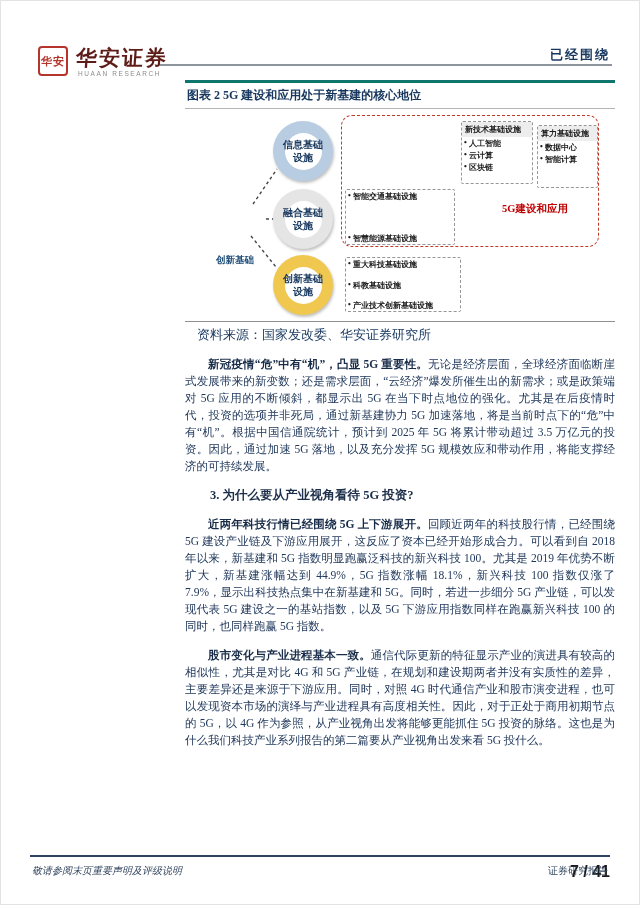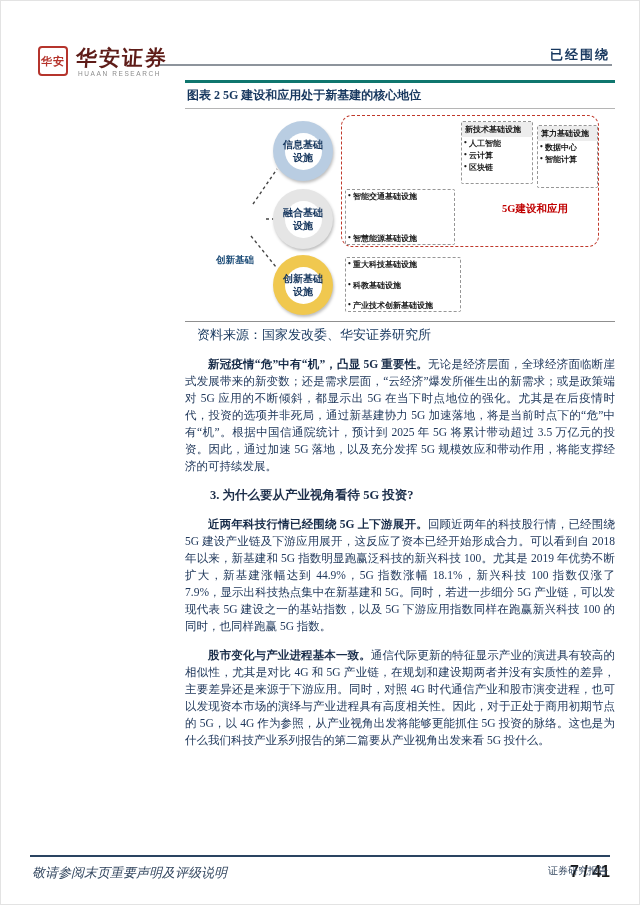--- a/index.html
+++ b/index.html
@@ -116,21 +116,21 @@
   #box-newtech  { left:276px; top:12px;  width:72px;  height:63px; }
   #box-compute  { left:352px; top:16px;  width:61px;  height:63px; }
   #box-converge { left:160px; top:80px;  width:110px; height:56px; }
   #box-innov    { left:160px; top:148px; width:116px; height:55px; }
 
   
   .footer {
     position:absolute; left:30px; right:30px; top:855px;
     border-top:2.5px solid #2a4461; padding-top:6px;
   }
-  .footer-left  { position:absolute; left:2px; top:7px; font-size:13px; font-style:italic; color:#31455e; }
+  .footer-left  { position:absolute; left:2px; top:7px; font-size:10px; font-style:italic; color:#31455e; }
   .footer-page  { position:absolute; left:0; right:0; top:6px; text-align:right; font-size:16px; font-weight:bold; color:#1a1a1a; font-family:"Liberation Sans","DejaVu Sans",sans-serif; }
   .footer-right { position:absolute; right:2px; top:7px; font-size:10px; color:#31455e; }
 </style>
 </head>
 <body>
 
 <div class="page">
 
   <div class="seal">
     <span>华安</span>

